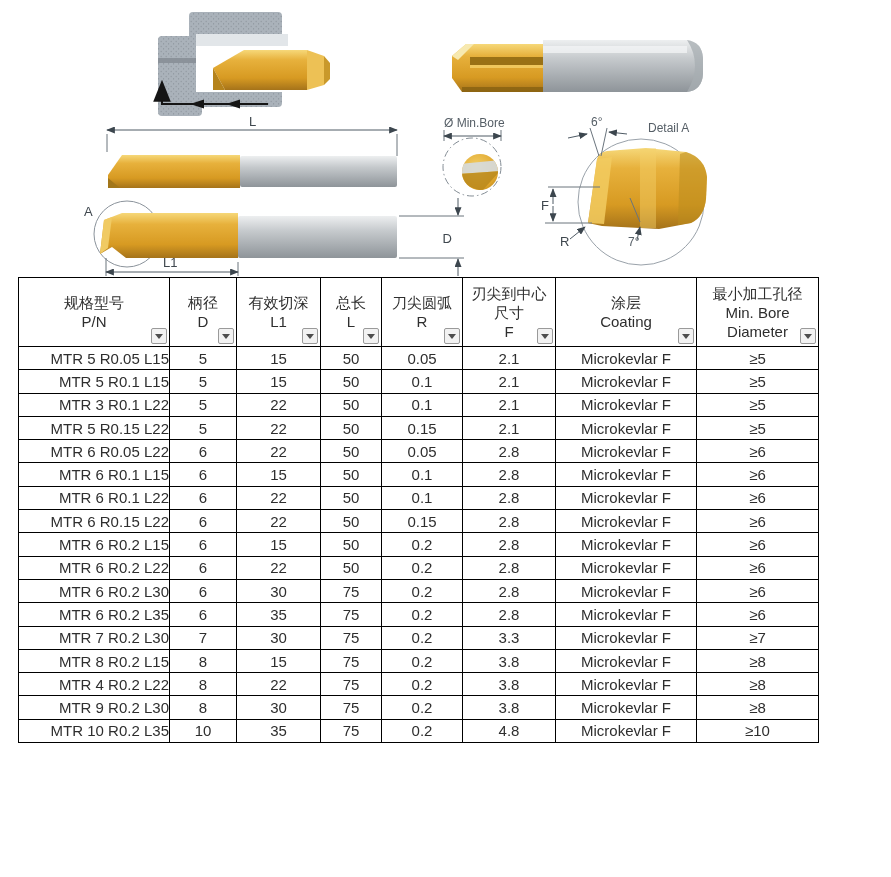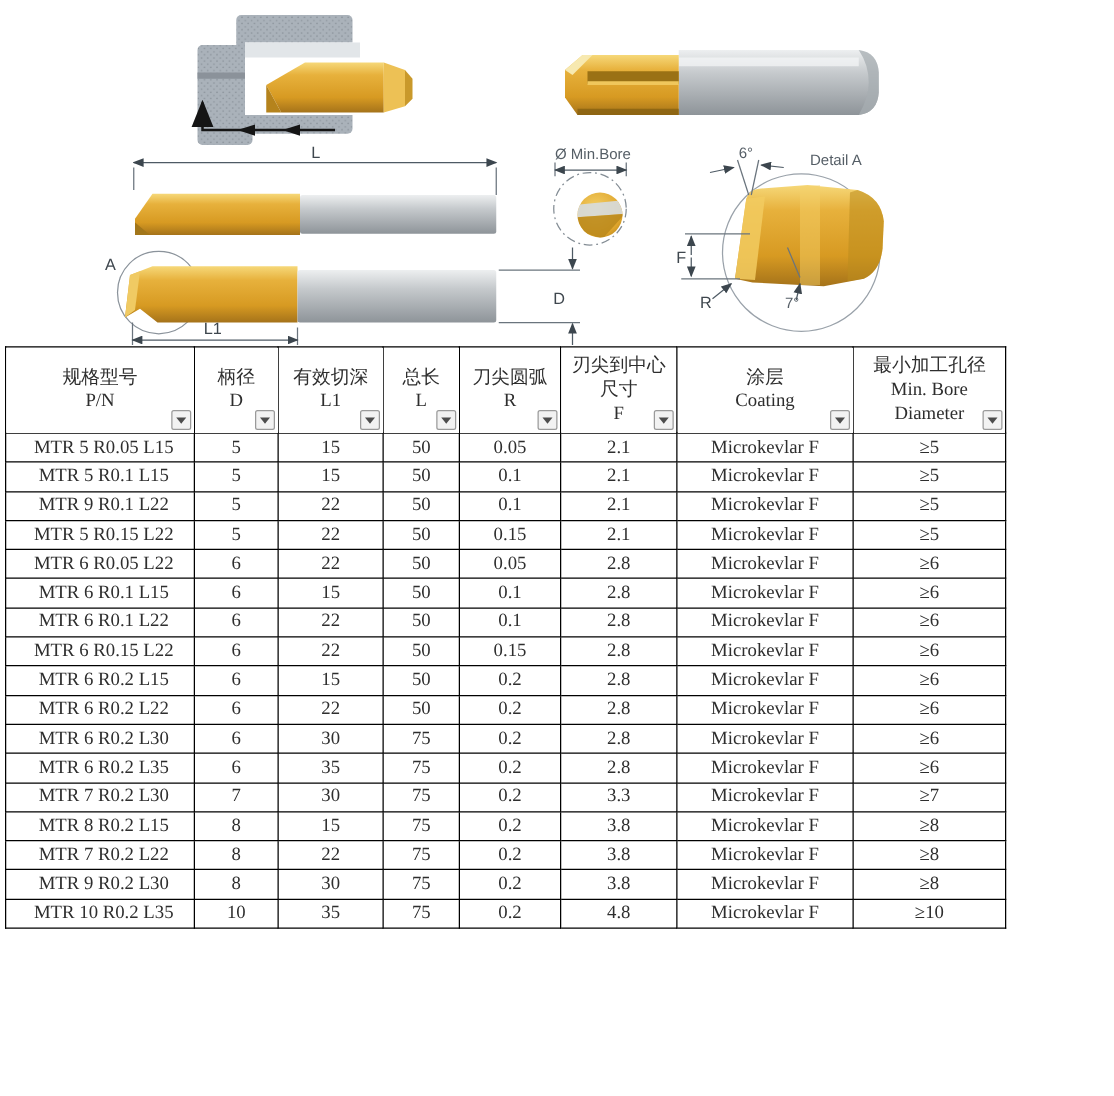--- a/index.html
+++ b/index.html
@@ -6,36 +6,36 @@
   body{
     width:891px;height:877px;position:relative;background:#ffffff;
     font-family:"Liberation Sans","DejaVu Sans",sans-serif;
     -webkit-font-smoothing:antialiased;
   }
   .drawings{position:absolute;left:0;top:0;}
   .dim-line{stroke:#4e5a64;stroke-width:1;fill:none;}
   .ext-line{stroke:#6a747d;stroke-width:1;fill:none;}
   .dim-text{fill:#3f474e;font-size:13px;font-family:"Liberation Sans","DejaVu Sans",sans-serif;}
   .small-text{fill:#555e66;font-size:12px;font-family:"Liberation Sans","DejaVu Sans",sans-serif;}
-  .table-wrap{position:absolute;left:4px;top:277px;font-family:Liberation Serif, serif;}
+  .table-wrap{position:absolute;left:18px;top:277px;}
   table.spec{border-collapse:collapse;table-layout:fixed;width:800px;}
   table.spec th, table.spec td{border:1px solid #000;overflow:hidden;}
   table.spec th{
     position:relative;height:68px;padding:0;font-weight:400;vertical-align:middle;
     background:#fff;
   }
   .hstack{display:flex;flex-direction:column;justify-content:center;align-items:center;height:100%;}
   .hline{font-size:15px;line-height:19px;color:#2e2e2e;white-space:nowrap;}
   .hline:empty{display:none;}
   table.spec tbody tr{height:23.3px;}
   table.spec td{
     font-size:15px;color:#2e2e2e;text-align:center;padding:0;line-height:21px;
     white-space:nowrap;background:#fff;
   }
-  table.spec td.cell-pn{text-align:center;padding-left:6px;}
+  table.spec td.cell-pn{text-align:right;padding-left:6px;}
   .filter{
     position:absolute;right:2px;bottom:2px;width:16px;height:16px;
     background:#f2f2f2;border:1px solid #9a9a9a;border-radius:2px;
     padding:0;margin:0;display:flex;align-items:center;justify-content:center;cursor:pointer;
   }
   .tri{
     width:0;height:0;display:block;
     border-left:4px solid transparent;border-right:4px solid transparent;border-top:5px solid #4d4d4d;
   }
 </style>
@@ -286,21 +286,21 @@
           <td class="cell-pn">MTR 5 R0.1 L15</td>
           <td>5</td>
           <td>15</td>
           <td>50</td>
           <td>0.1</td>
           <td>2.1</td>
           <td>Microkevlar F</td>
           <td>≥5</td>
         </tr>
         <tr>
-          <td class="cell-pn">MTR 9 R0.1 L22</td>
+          <td class="cell-pn">MTR 3 R0.1 L22</td>
           <td>5</td>
           <td>22</td>
           <td>50</td>
           <td>0.1</td>
           <td>2.1</td>
           <td>Microkevlar F</td>
           <td>≥5</td>
         </tr>
         <tr>
           <td class="cell-pn">MTR 5 R0.15 L22</td>
@@ -406,21 +406,21 @@
           <td class="cell-pn">MTR 8 R0.2 L15</td>
           <td>8</td>
           <td>15</td>
           <td>75</td>
           <td>0.2</td>
           <td>3.8</td>
           <td>Microkevlar F</td>
           <td>≥8</td>
         </tr>
         <tr>
-          <td class="cell-pn">MTR 7 R0.2 L22</td>
+          <td class="cell-pn">MTR 4 R0.2 L22</td>
           <td>8</td>
           <td>22</td>
           <td>75</td>
           <td>0.2</td>
           <td>3.8</td>
           <td>Microkevlar F</td>
           <td>≥8</td>
         </tr>
         <tr>
           <td class="cell-pn">MTR 9 R0.2 L30</td>

